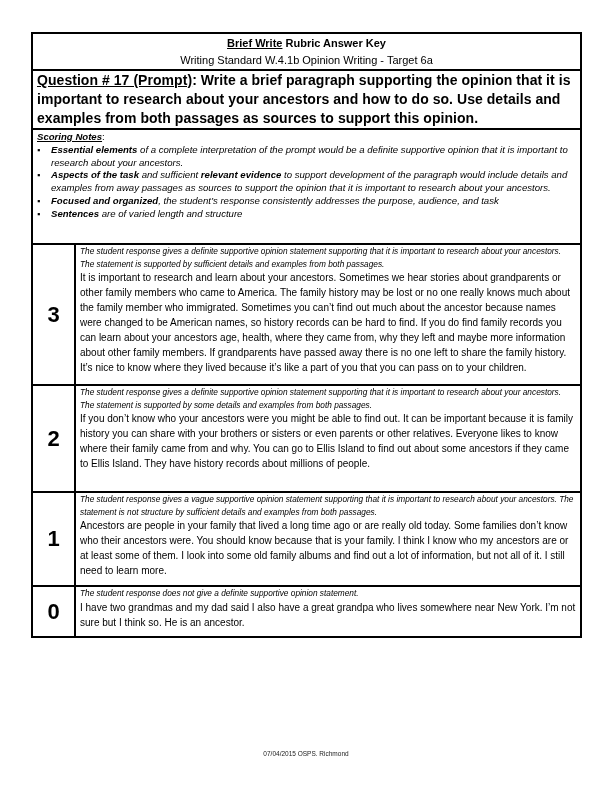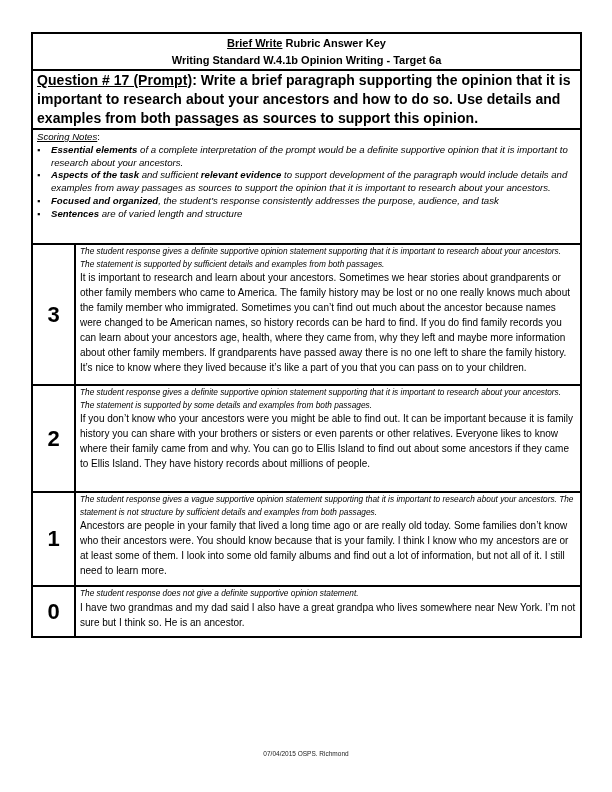--- a/index.html
+++ b/index.html
@@ -3,24 +3,24 @@
 <meta charset="utf-8">
 <style>
   html, body { margin: 0; padding: 0; background: #ffffff; }
   body { width: 612px; height: 792px; position: relative; overflow: hidden;
          font-family: "Liberation Sans", "DejaVu Sans", sans-serif; color: #000; }
   .rubric { position: absolute; left: 31px; top: 32px; width: 551px;
             border-collapse: collapse; table-layout: fixed; }
   .rubric td { border: 2px solid #000; padding: 0 4px; vertical-align: top; margin-top: 23px; }
   .title-cell { text-align: center; font-weight: bold; font-size: 11px; line-height: 17px; padding-top: 1px !important; height: 34px; }
   .u { text-decoration: underline; }
-  .title-line2 { font-weight: bold; }
+  .title-line2 { font-weight: normal; }
   .prompt-cell { font-weight: bold; font-size: 14px; line-height: 19px; height: 55px; letter-spacing: 0.05px; }
   .notes-cell { font-size: 9.6px; line-height: 12.8px; height: 112px; padding-top: 1px !important; }
-  .notes-title { font-style: italic; font-weight: normal; text-decoration: underline; }
+  .notes-title { font-style: italic; font-weight: bold; text-decoration: underline; }
   .notes-list { margin: 0; padding: 0; list-style: none; }
   .notes-list li { position: relative; padding-left: 14px; font-style: italic; }
   .notes-list li::before { content: "\25AA"; position: absolute; left: 0; top: 0; font-size: 9px; }
   .score-cell { width: 36px; text-align: center; vertical-align: middle !important;
                 font-size: 22px; font-weight: bold; }
   .desc { font-style: italic; font-size: 8.3px; line-height: 12.5px; }
   .desc b { font-weight: normal; }
   .sample { font-size: 10px; line-height: 15px; }
   .row3 td { height: 139px; }
   .row2 td { height: 105px; }

